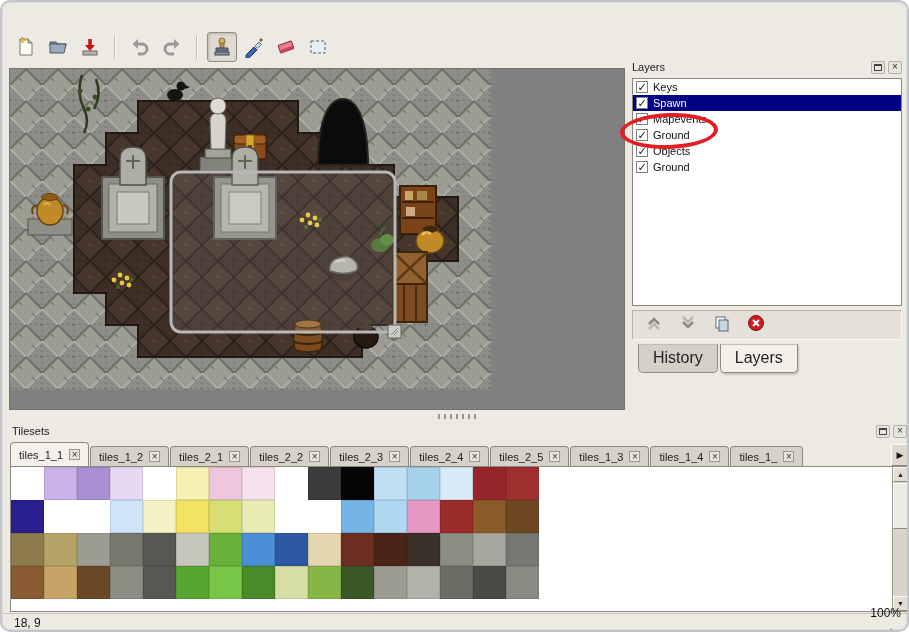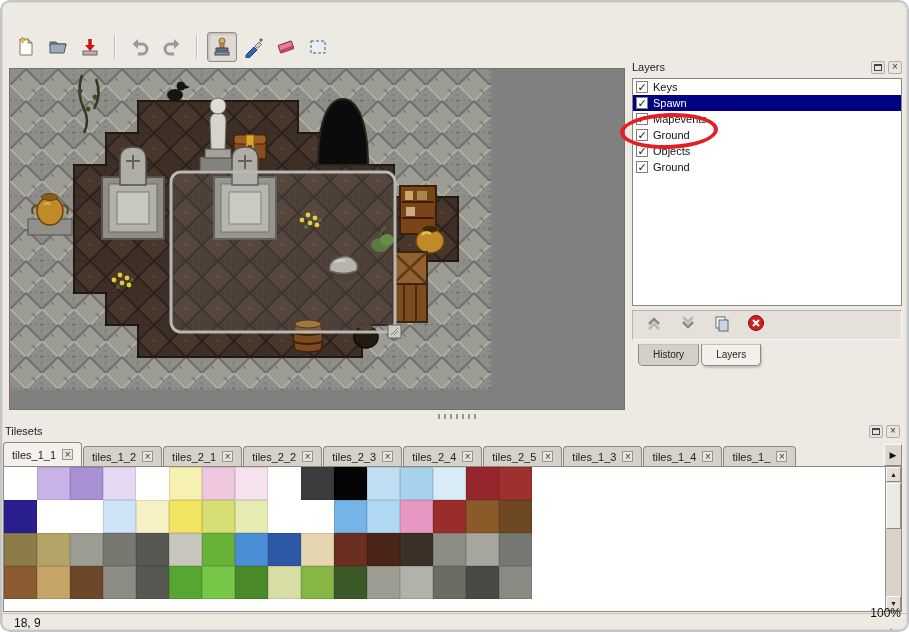--- a/index.html
+++ b/index.html
@@ -57,29 +57,29 @@
     font-size:11px; color:#111; }
   .layer-row.selected { background:#000082; color:#ffffff; }
   .checkbox { width:12px; height:12px; background:#fff; border:1px solid #82807a;
     font-size:11px; line-height:10px; text-align:center; color:#111; flex:0 0 auto; }
 
   .layer-actions { display:flex; align-items:center; gap:12px; height:30px; margin:4px 2px 0 2px;
     padding:0 10px; background:#e5e1da; border:1px solid; border-color:#b8b4ac #f8f6f2 #f8f6f2 #b8b4ac; }
   .action-btn { width:22px; height:22px; display:flex; align-items:center; justify-content:center; }
 
   .panel-bottom-tabs { display:flex; padding-left:8px; margin-top:4px; align-items:flex-start; }
-  .btab { font-size:10px; padding:4px 14px 5px; background:#d4d0c8; color:#222;
+  .btab { font-size:16px; padding:4px 14px 5px; background:#d4d0c8; color:#222;
     border:1px solid #8e8a80; border-top:1px solid #c4c0b6; border-radius:0 0 5px 5px; margin-right:2px; }
   .btab.active { background:#f3f0ea; box-shadow:1px 2px 2px rgba(0,0,0,0.18); }
 
   .annotation-ellipse { position:absolute; left:-10px; top:55px; width:98px; height:36px;
     border:4px solid #e31e24; border-radius:50%; transform:rotate(-2deg); pointer-events:none; }
 
   
-  .tilesets-panel { position:absolute; left:1px; top:420px; width:899px; height:190px; }
+  .tilesets-panel { position:absolute; left:8px; top:420px; width:899px; height:190px; }
   .ts-tabs-row { position:relative; height:24px; margin-top:2px; }
   .ts-tabs { display:flex; align-items:flex-end; height:24px; overflow:hidden; margin-right:20px; }
   .ts-tab { display:flex; align-items:center; gap:6px; font-size:11px; color:#222;
     height:20px; padding:0 8px; background:#d6d2ca; border:1px solid #8e8a80; border-bottom:none;
     border-radius:4px 4px 0 0; margin-right:1px; white-space:nowrap; }
   .ts-tab.active { background:#f4f1eb; height:24px; }
   .ts-close { width:11px; height:11px; font-size:10px; line-height:9px; text-align:center;
     color:#333; border:1px solid #9a968e; background:#e8e4de; }
   .ts-scroll { position:absolute; right:0; bottom:0; width:18px; height:22px;
     background:#dcd8d0; border:1px solid; border-color:#fbfaf8 #8e8a80 #8e8a80 #fbfaf8;

